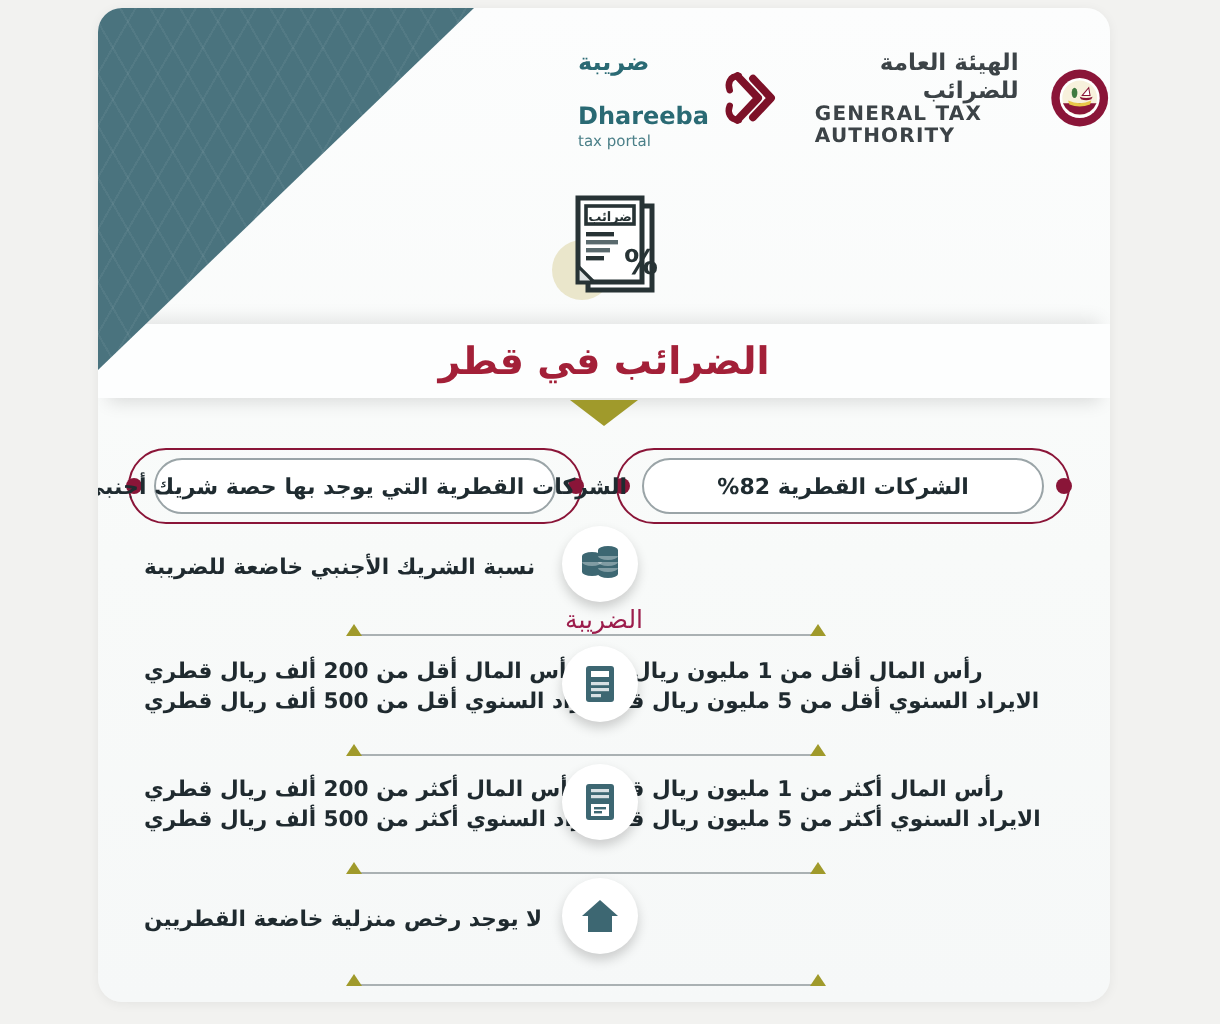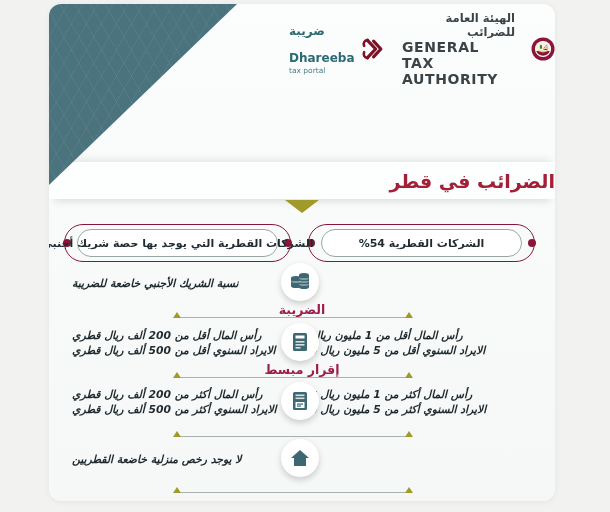--- a/index.html
+++ b/index.html
@@ -24,29 +24,29 @@
   }
   
   .logos{position:absolute;top:16px;left:240px;right:0;height:58px;z-index:2;
     display:flex;align-items:center;justify-content:flex-start;gap:10px;}
   .dhareeba{display:flex;flex-direction:column;align-items:flex-start;width:62px;}
   .dhareeba .ar{color:#2a6a74;font-size:12px;font-weight:bold;letter-spacing:2px;direction:rtl;}
   .dhareeba .en{color:#2a6a74;font-size:12px;font-weight:bold;margin-top:13px;}
   .dhareeba .tag{color:#4c8089;font-size:7.5px;margin-top:1px;align-self:flex-start;}
   .gta{display:flex;flex-direction:column;align-items:flex-start;margin-left:8px;}
   .gta .ar{color:#3c4347;font-size:11.5px;font-weight:bold;direction:rtl;}
-  .gta .en{color:#3c4347;font-size:14px;font-weight:bold;letter-spacing:.6px;margin-top:0;}
+  .gta .en{color:#3c4347;font-size:10px;font-weight:bold;letter-spacing:.6px;margin-top:0;}
   
   .doc-wrap{position:absolute;left:225px;top:89px;width:62px;height:62px;z-index:2;}
   
   .title-band{
     position:absolute;left:0;top:158px;width:100%;height:37px;z-index:3;
     background:#fdfefe;
     box-shadow:0 -7px 9px -5px rgba(0,0,0,.10),0 7px 9px -5px rgba(0,0,0,.13);
-    display:flex;align-items:center;justify-content:flex-end;
+    display:flex;align-items:center;justify-content:center;
   }
   .title-band h1{
     margin:0;color:#a32038;font-size:19px;font-weight:bold;direction:rtl;letter-spacing:0;
   }
   .arrow-down{
     position:absolute;left:236px;top:196px;z-index:4;
     width:0;height:0;border-left:17px solid transparent;border-right:17px solid transparent;
     border-top:13px solid #a09a2b;
   }
   
@@ -66,41 +66,41 @@
   .pill.left{left:15px;width:227px;}
   
   .row{position:absolute;left:0;width:100%;height:60px;}
   .row .circle{
     position:absolute;left:232px;top:3px;width:38px;height:38px;border-radius:50%;
     background:#fff;box-shadow:0 3px 6px rgba(0,0,0,.18);
     display:flex;align-items:center;justify-content:center;z-index:2;
   }
   .row .rlabel{
     position:absolute;left:0;width:100%;top:42px;text-align:center;
-    color:#9c1d4c;font-size:12.5px;font-weight:bold;direction:rtl;white-space:nowrap;z-index:2;
+    color:#9c1d4c;font-size:12.5px;font-weight:normal;direction:rtl;white-space:nowrap;z-index:2;
   }
   .row .divider{
     position:absolute;left:126px;width:236px;bottom:2px;height:0;
     border-top:1px solid #aab1b3;z-index:1;
   }
   .row .divider::before,.row .divider::after{
     content:"";position:absolute;top:-6px;width:0;height:0;
     border-left:4.5px solid transparent;border-right:4.5px solid transparent;
     border-bottom:6px solid #a09a2b;
   }
   .row .divider::before{left:-2px;}
   .row .divider::after{right:-2px;}
   .side{
     position:absolute;top:0;height:46px;display:flex;flex-direction:column;
     justify-content:center;direction:rtl;color:#1f2a2f;
     font-size:10.8px;font-weight:bold;line-height:15px;text-align:right;
   }
   .side.qatari{left:239px;width:215px;align-items:flex-end;}
   .side.foreign{left:23px;width:215px;align-items:flex-end;}
-  .side span{white-space:nowrap;font-style:italic;}
+  .side span{white-space:nowrap;}
   .r1{top:256px;} .r2{top:316px;} .r3{top:375px;} .r4{top:432px;height:59px;}
 </style>
 </head>
 <body>
 
 <div class="card">
 
   <div class="teal-corner"></div>
 
   <div class="logos">
@@ -124,31 +124,48 @@
       <circle cx="23" cy="23" r="15.5" fill="#ffffff"></circle>
       <circle cx="23" cy="23" r="13.5" fill="#f7f1dc"></circle>
       <path d="M10 27 a14 14 0 0 0 26 0 z" fill="#8a1538"></path>
       <path d="M14 25 q9 4 18 0 l-1 3 q-8 3 -16 0 z" fill="#e8c84a"></path>
       <ellipse cx="19" cy="19" rx="2.2" ry="4" fill="#3f7a3f"></ellipse>
       <path d="M25 21 l5 -6 l1 6 z" fill="#ffffff" stroke="#8a1538" stroke-width="0.8"></path>
       <path d="M23 22 q5 2 10 0 l-1 2 q-4 1.5 -8 0 z" fill="#8a1538"></path>
     </svg>
   </div>
 
+  <div class="doc-wrap">
+    <svg width="62" height="62" viewBox="0 0 62 62">
+      <circle cx="17" cy="42" r="15" fill="#eae6cb"></circle>
+      <g>
+        <rect x="20" y="10" width="32" height="42" fill="#ffffff" stroke="#273335" stroke-width="2.5"></rect>
+        <rect x="15" y="6" width="32" height="42" fill="#ffffff" stroke="#273335" stroke-width="2.5"></rect>
+        <rect x="19" y="10" width="24" height="9" fill="none" stroke="#273335" stroke-width="1.8"></rect>
+        <text x="31" y="17.5" font-size="6.5" font-weight="bold" text-anchor="middle" fill="#273335" direction="rtl">ضرائب</text>
+        <rect x="19" y="23" width="14" height="2.2" fill="#273335"></rect>
+        <rect x="19" y="27" width="16" height="2.2" fill="#5a6a6e"></rect>
+        <rect x="19" y="31" width="12" height="2.2" fill="#5a6a6e"></rect>
+        <rect x="19" y="35" width="9" height="2.2" fill="#273335"></rect>
+        <text x="38" y="44" font-size="17" font-weight="bold" fill="#273335">%</text>
+        <path d="M15 40 L15 48 L23 48 Z" fill="#dfe3e3" stroke="#273335" stroke-width="1.6"></path>
+      </g>
+    </svg>
+  </div>
 
   <div class="title-band">
     <h1>الضرائب في قطر</h1>
   </div>
   <div class="arrow-down"></div>
 
   <div class="pill right">
     <div class="outer"></div>
     <div class="dot l"></div>
     <div class="dot r"></div>
-    <div class="inner">الشركات القطرية 54%</div>
+    <div class="inner">الشركات القطرية 82%</div>
   </div>
   <div class="pill left">
     <div class="outer"></div>
     <div class="dot l"></div>
     <div class="dot r"></div>
     <div class="inner">الشركات القطرية التي يوجد بها حصة شريك أجنبي</div>
   </div>
 
   <div class="row r1">
     <div class="side qatari">
@@ -186,21 +203,20 @@
     </div>
     <div class="circle">
       <svg width="22" height="22" viewBox="0 0 22 22">
         <rect x="4" y="2" width="14" height="18" rx="1.5" fill="#3d6772"></rect>
         <rect x="6.5" y="4.5" width="9" height="3" fill="#ffffff"></rect>
         <rect x="6.5" y="10" width="9" height="1.6" fill="#ffffff" opacity=".8"></rect>
         <rect x="6.5" y="13" width="9" height="1.6" fill="#ffffff" opacity=".8"></rect>
         <rect x="6.5" y="16" width="5" height="1.6" fill="#ffffff" opacity=".8"></rect>
       </svg>
     </div>
-    <div class="rlabel">إقرار مبسط</div>
     <div class="side foreign">
       <span>رأس المال أقل من 200 ألف ريال قطري</span>
       <span>الايراد السنوي أقل من 500 ألف ريال قطري</span>
     </div>
     <div class="divider"></div>
   </div>
 
   <div class="row r3">
     <div class="side qatari">
       <span>رأس المال أكثر من 1 مليون ريال قطري</span>

